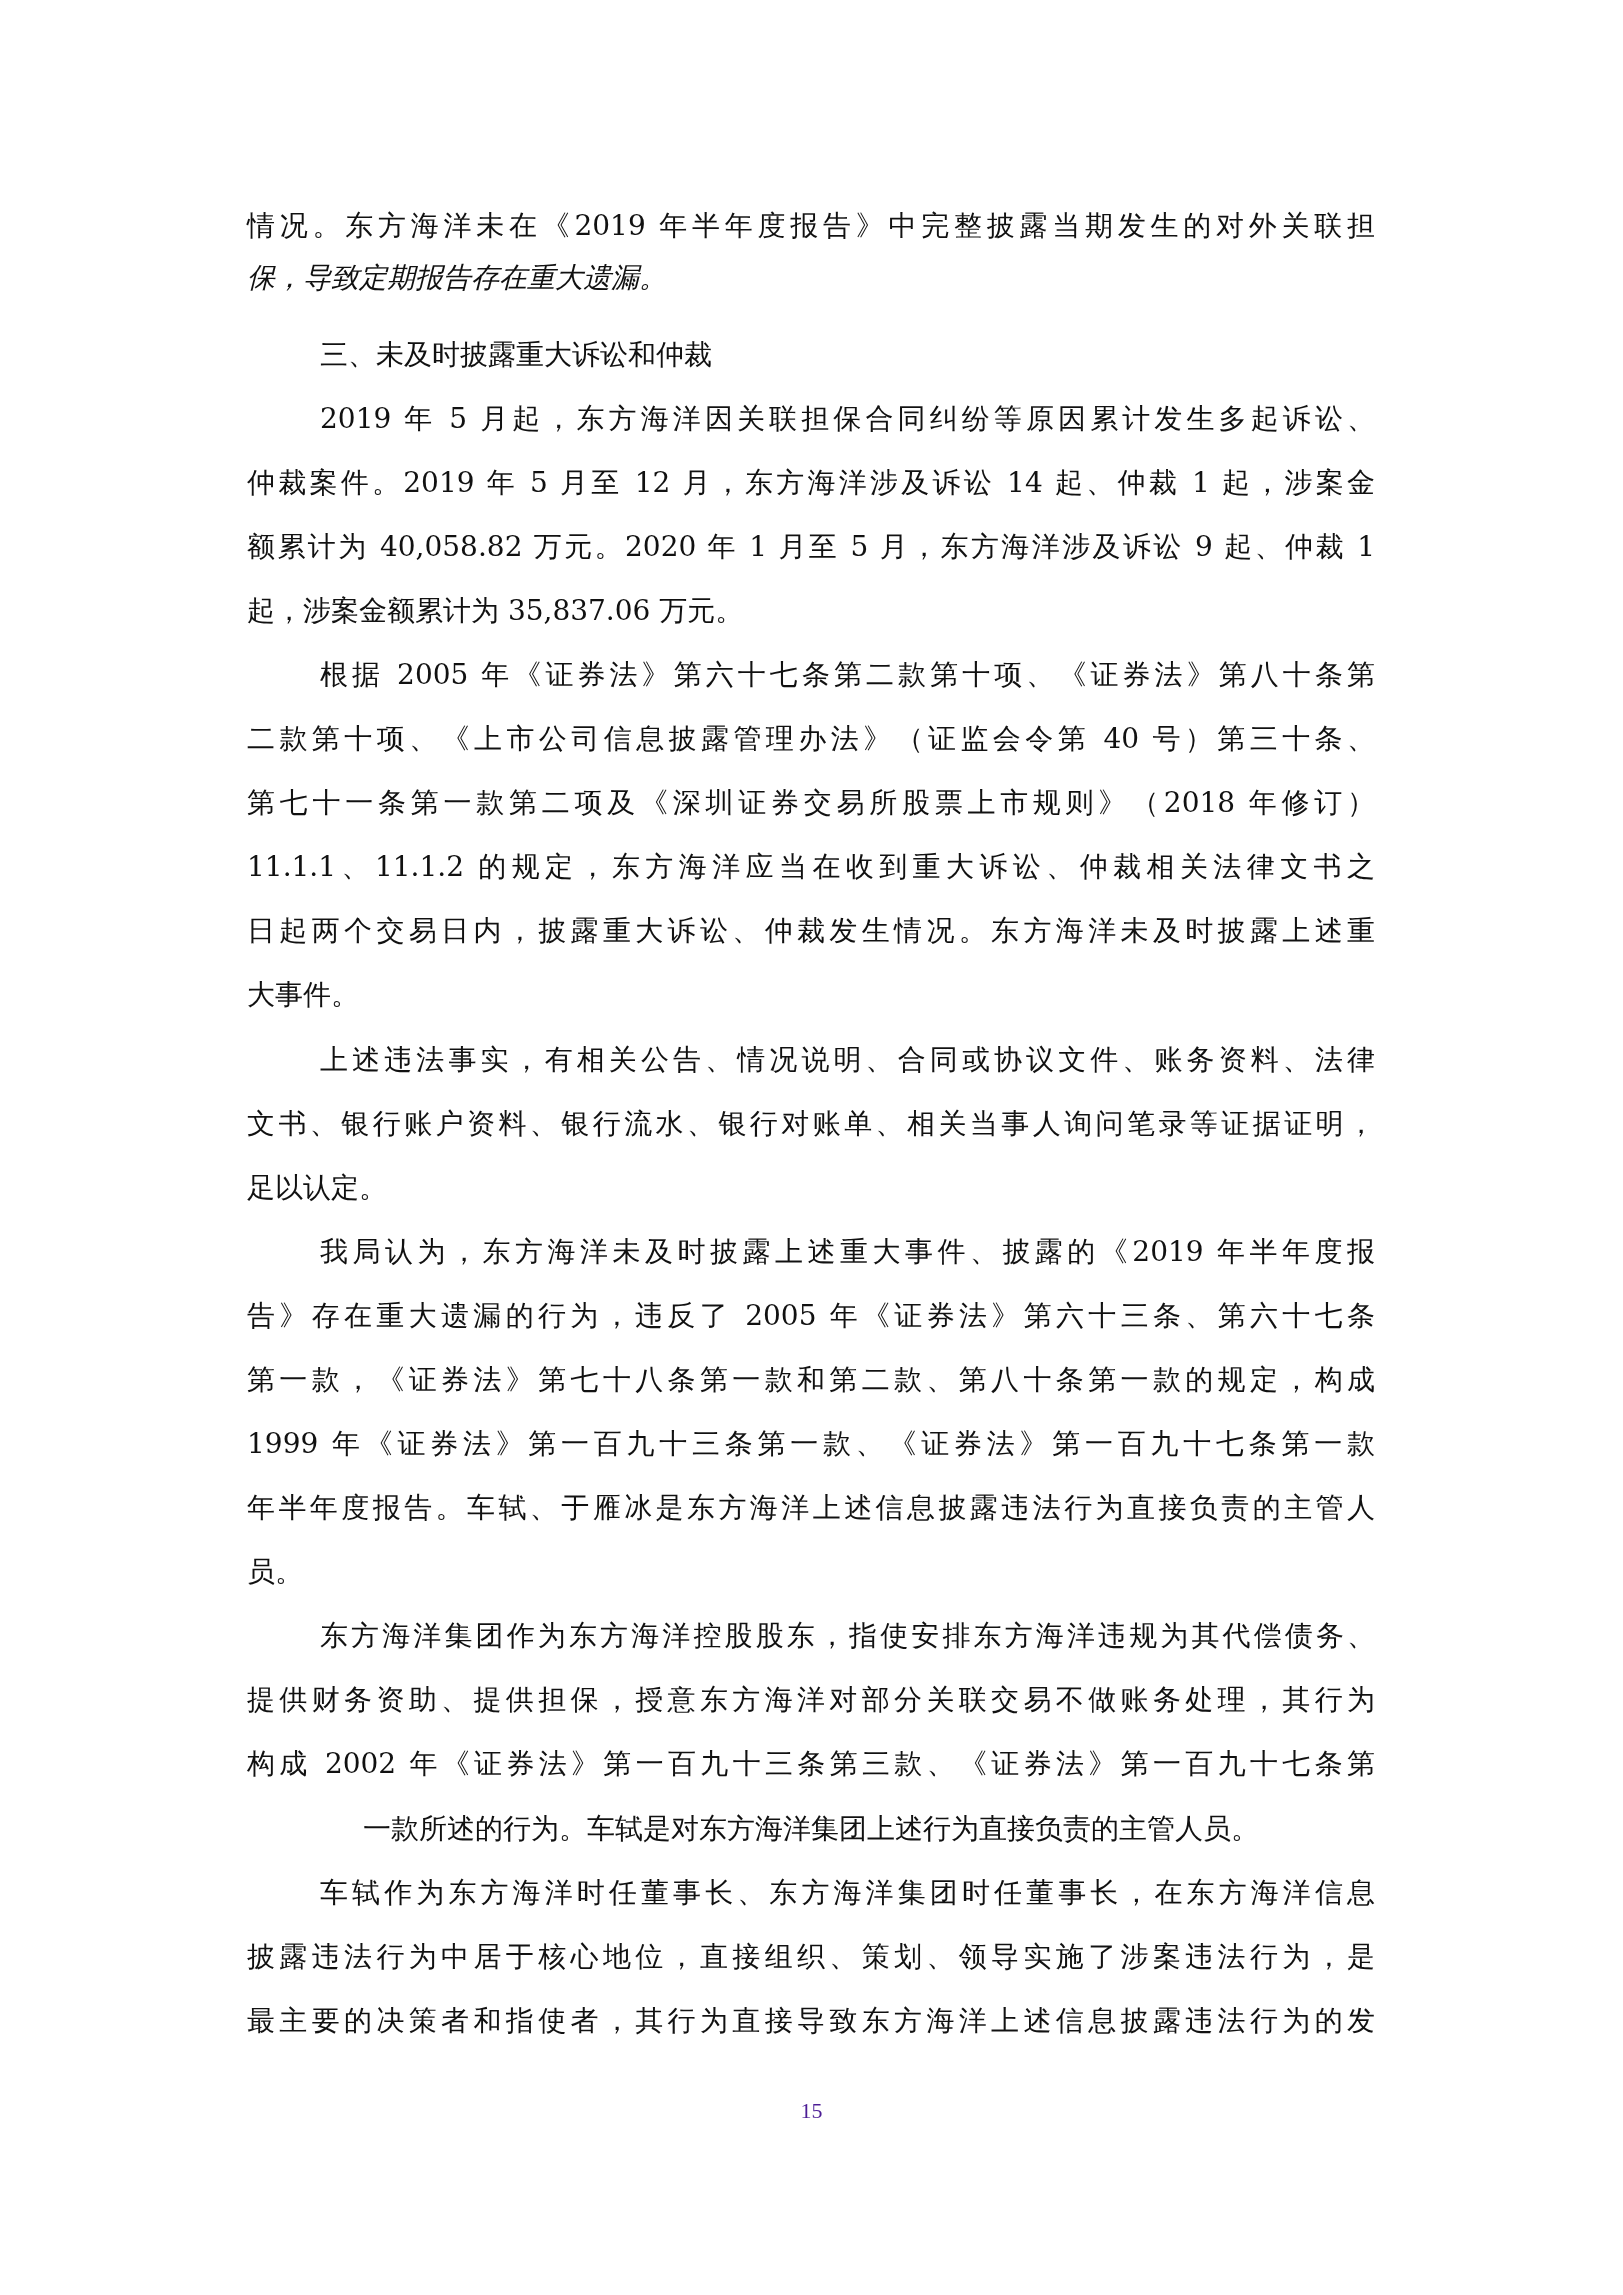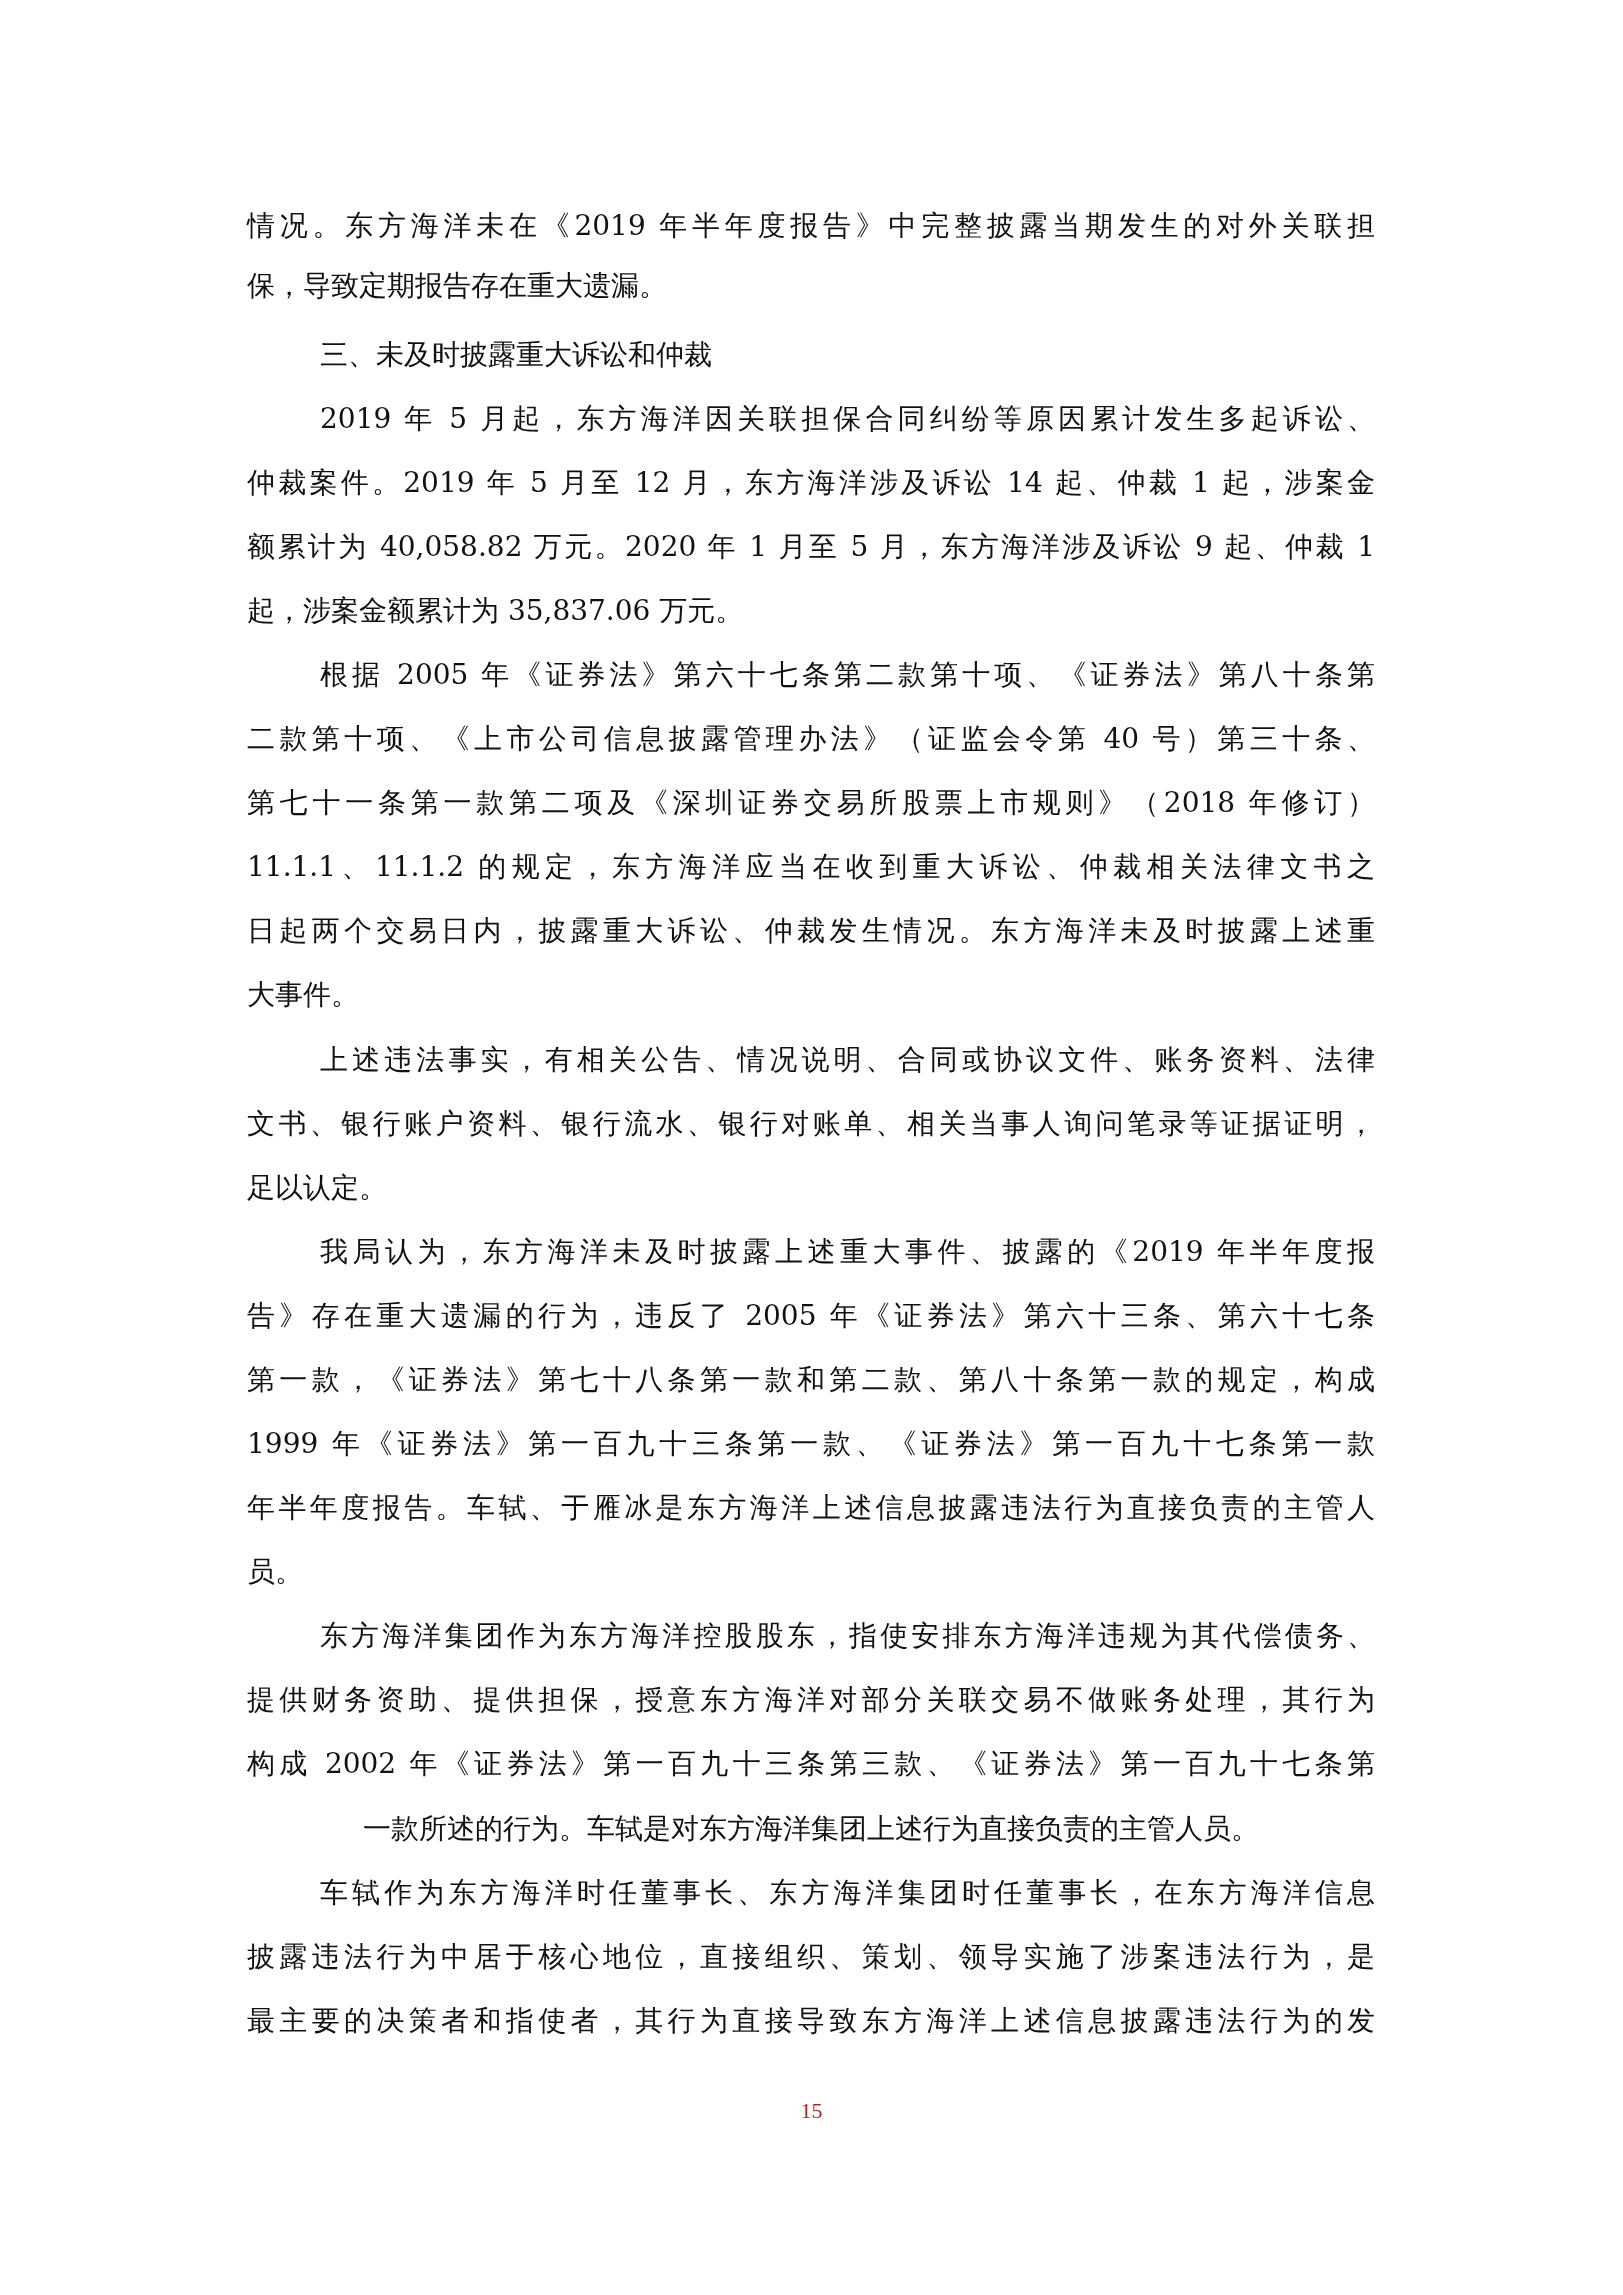--- a/index.html
+++ b/index.html
@@ -19,30 +19,30 @@
   }
   .line.full { text-align: justify; text-align-last: justify; }
   .line.indent { left: 320px; width: 1055px; }
   .pagenum {
     position: absolute;
     left: 0; width: 1623px;
     top: 2098px;
     text-align: center;
     font-family: "Liberation Serif", serif;
     font-size: 22px;
-    color: #b91c1c;
+    color: #4c1d95;
   }
 </style>
 </head>
 <body>
 
 <div class="page">
   <div id="body-text">
       <div class="line full" style="top: 200px;">情况。东方海洋未在《2019 年半年度报告》中完整披露当期发生的对外关联担</div>
-      <div class="line" style="top: 260px;">保，导致定期报告存在重大遗漏。</div>
+      <div class="line" style="top: 252px; font-style: italic;">保，导致定期报告存在重大遗漏。</div>
       <div class="line indent" style="top: 329px;">三、未及时披露重大诉讼和仲裁</div>
       <div class="line full indent" style="top: 393px;">2019 年 5 月起，东方海洋因关联担保合同纠纷等原因累计发生多起诉讼、</div>
       <div class="line full" style="top: 457px;">仲裁案件。2019 年 5 月至 12 月，东方海洋涉及诉讼 14 起、仲裁 1 起，涉案金</div>
       <div class="line full" style="top: 521px;">额累计为 40,058.82 万元。2020 年 1 月至 5 月，东方海洋涉及诉讼 9 起、仲裁 1</div>
       <div class="line" style="top: 585px;">起，涉案金额累计为 35,837.06 万元。</div>
       <div class="line full indent" style="top: 649px;">根据 2005 年《证券法》第六十七条第二款第十项、《证券法》第八十条第</div>
       <div class="line full" style="top: 713px;">二款第十项、《上市公司信息披露管理办法》（证监会令第 40 号）第三十条、</div>
       <div class="line full" style="top: 777px;">第七十一条第一款第二项及《深圳证券交易所股票上市规则》（2018 年修订）</div>
       <div class="line full" style="top: 841px;">11.1.1、11.1.2 的规定，东方海洋应当在收到重大诉讼、仲裁相关法律文书之</div>
       <div class="line full" style="top: 905px;">日起两个交易日内，披露重大诉讼、仲裁发生情况。东方海洋未及时披露上述重</div>

